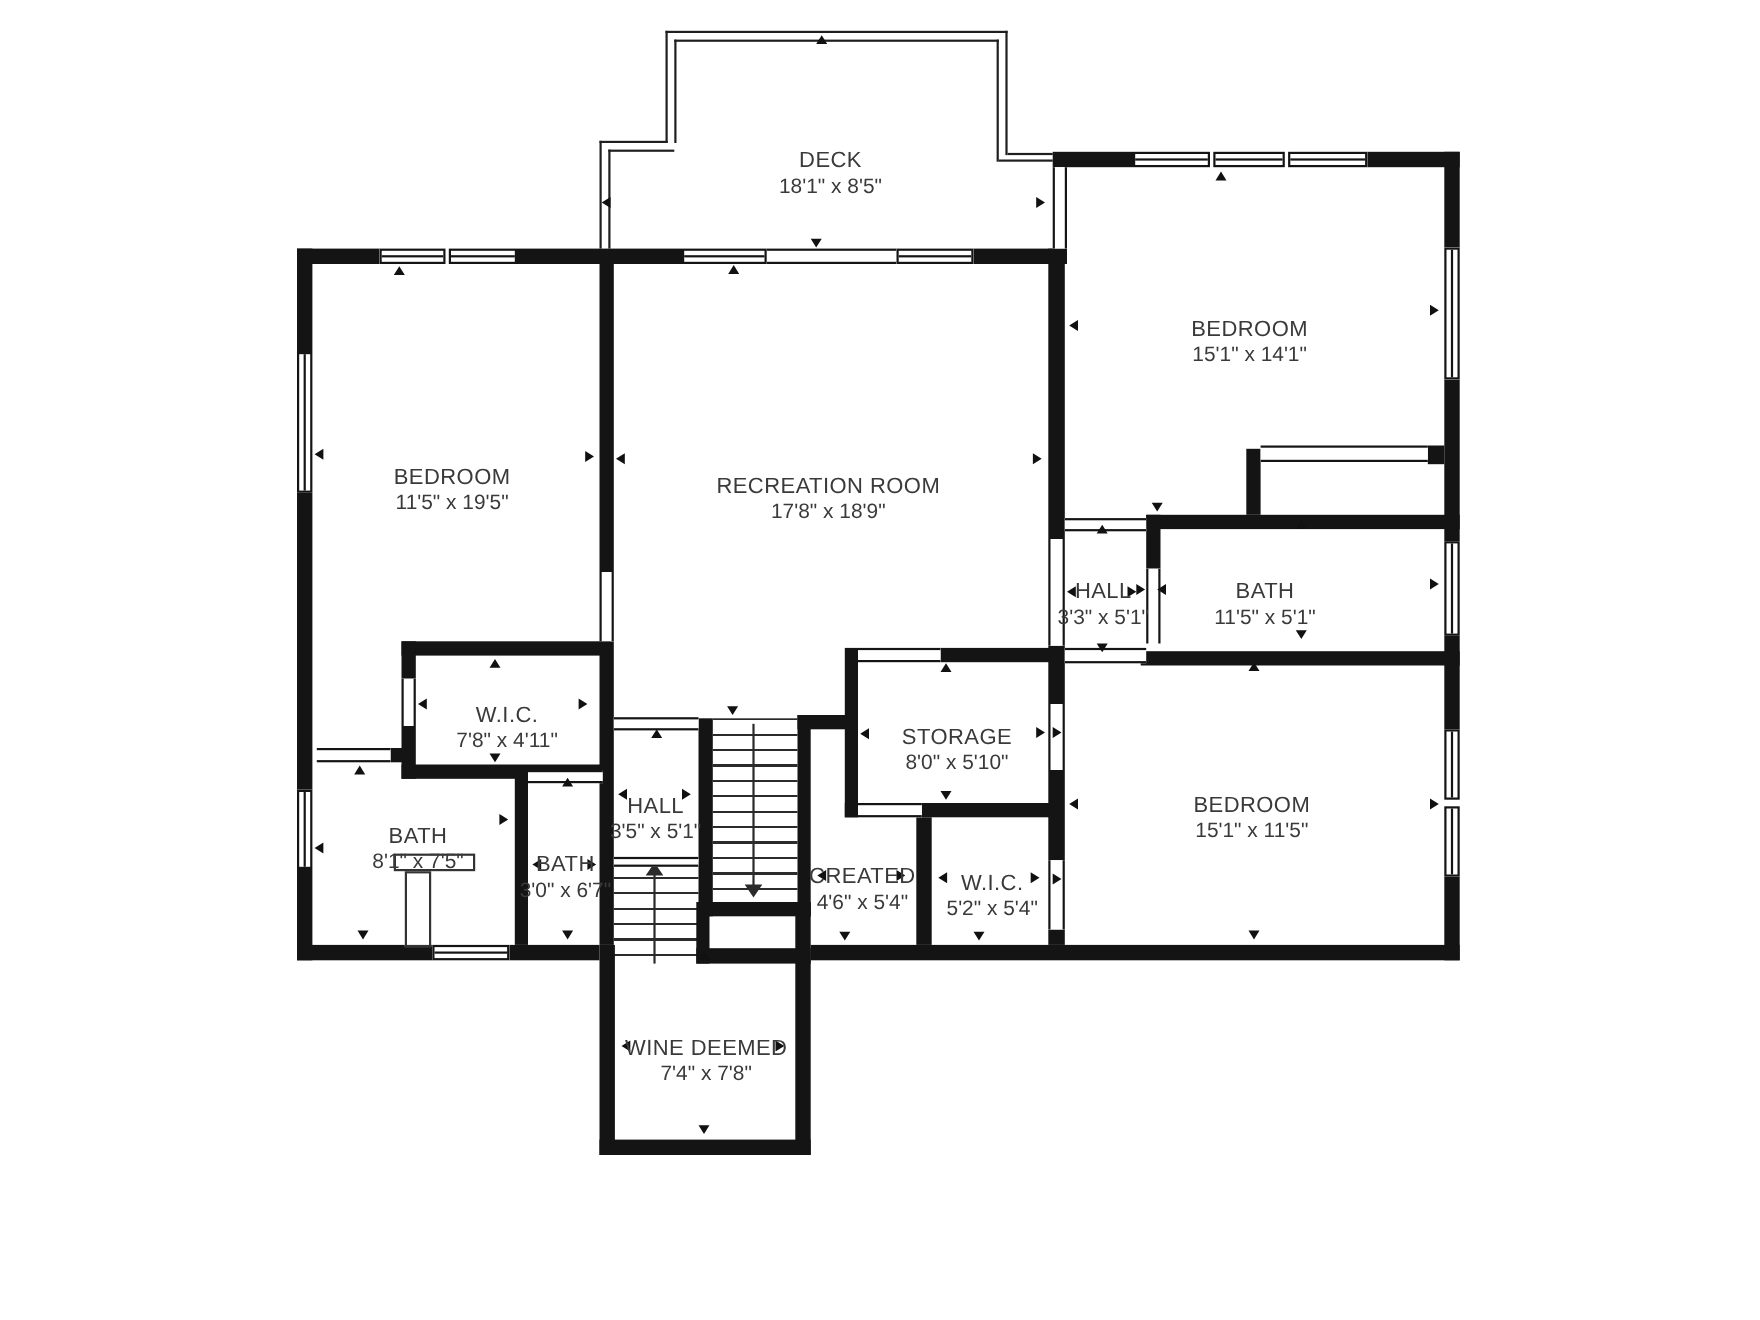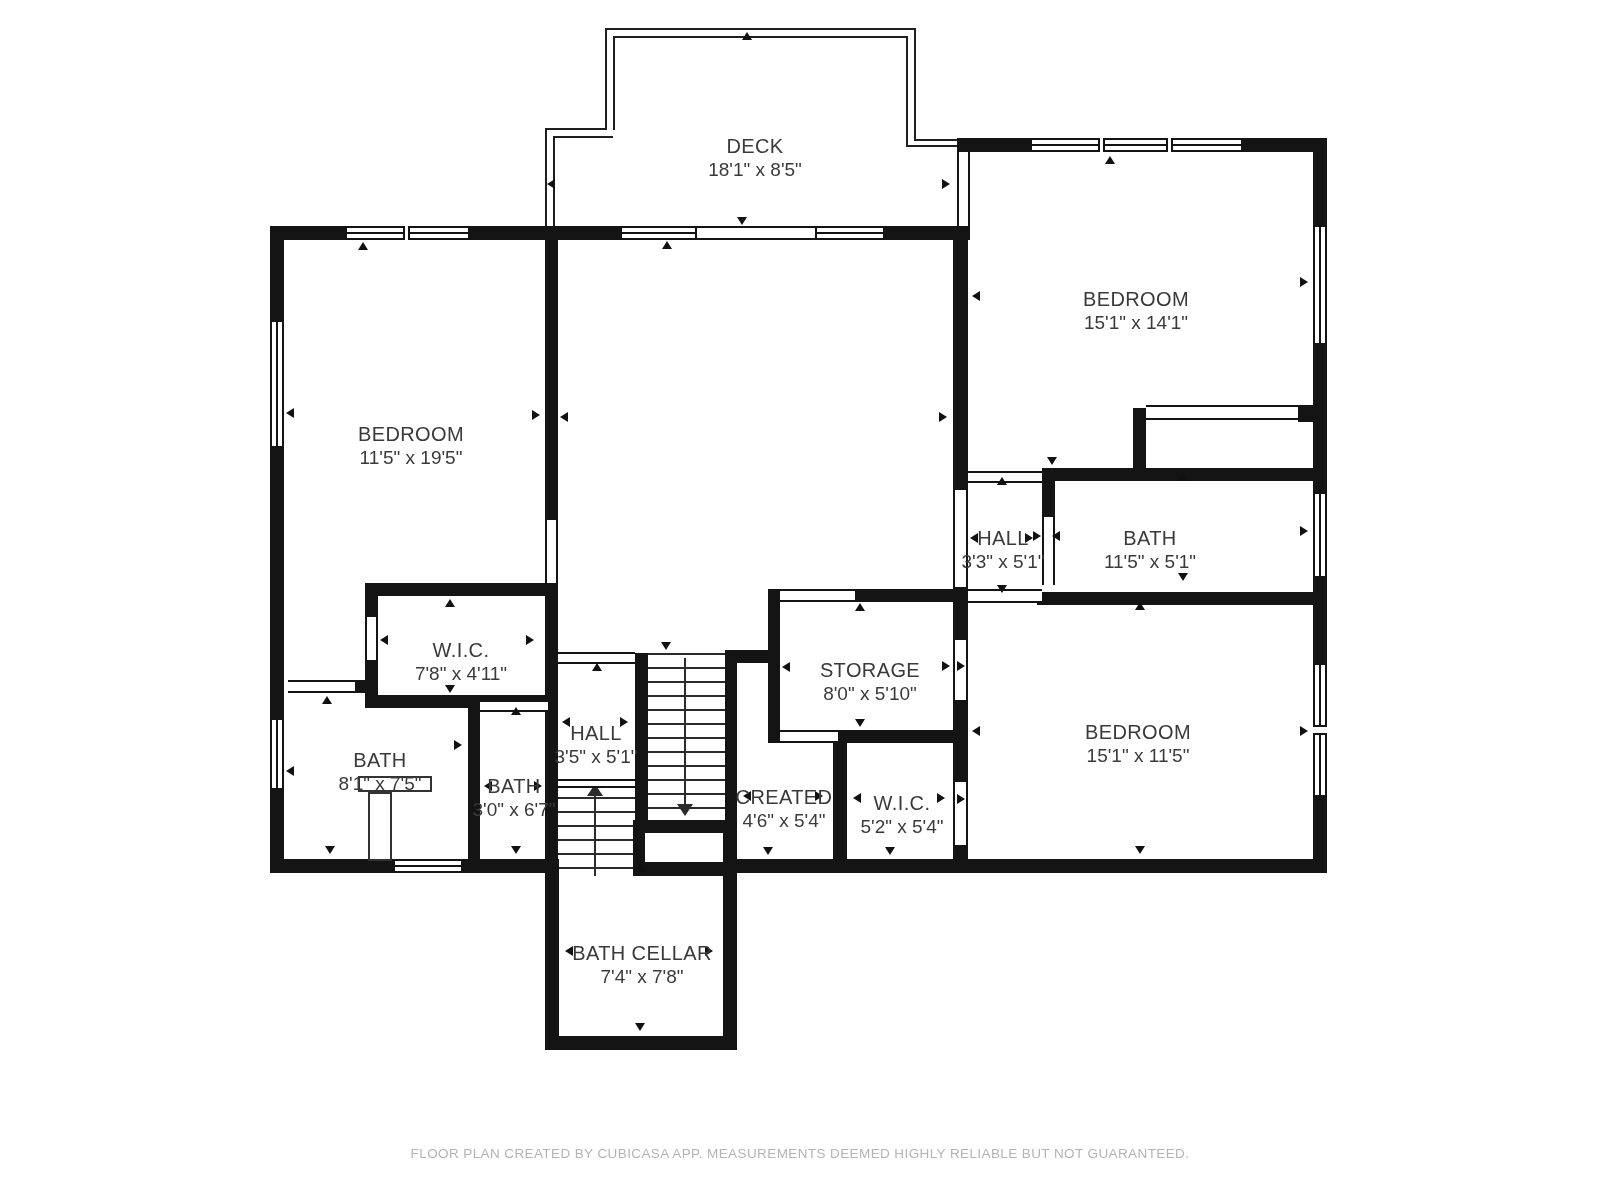--- a/index.html
+++ b/index.html
@@ -36,20 +36,24 @@
 <div id="plan">
 
   <div class="room" style="left:755px;top:158px">
     <div class="rn">DECK</div>
     <div class="rd">18'1" x 8'5"</div>
   </div>
   <div class="room" style="left:411px;top:446px">
     <div class="rn">BEDROOM</div>
     <div class="rd">11'5" x 19'5"</div>
   </div>
+  <div class="room" style="left:753px;top:454px">
+    <div class="rn">RECREATION ROOM</div>
+    <div class="rd">17'8" x 18'9"</div>
+  </div>
   <div class="room" style="left:1136px;top:311px">
     <div class="rn">BEDROOM</div>
     <div class="rd">15'1" x 14'1"</div>
   </div>
   <div class="room" style="left:1003px;top:550px">
     <div class="rn">HALL</div>
     <div class="rd">3'3" x 5'1"</div>
   </div>
   <div class="room" style="left:1150px;top:550px">
     <div class="rn">BATH</div>
@@ -81,25 +85,24 @@
   </div>
   <div class="room" style="left:902px;top:815px">
     <div class="rn">W.I.C.</div>
     <div class="rd">5'2" x 5'4"</div>
   </div>
   <div class="room" style="left:1138px;top:744px">
     <div class="rn">BEDROOM</div>
     <div class="rd">15'1" x 11'5"</div>
   </div>
   <div class="room" style="left:642px;top:965px">
-    <div class="rn">BATH CELLAR</div>
+    <div class="rn">WINE DEEMED</div>
     <div class="rd">7'4" x 7'8"</div>
   </div>
 
-  <div id="footer">FLOOR PLAN CREATED BY CUBICASA APP. MEASUREMENTS DEEMED HIGHLY RELIABLE BUT NOT GUARANTEED.</div>
 <div class="stairs" style="left: 648px; top: 653px; width: 77px; height: 167px;">
       <div class="sline" style="left: 36px; width: 2px; top: 5px; height: 147px;"></div>
       <div class="tri-down-big" style="left: 29px; top: 151px;"></div>
     </div>
     <div class="stairs" style="left: 558px; top: 783px; width: 77px; height: 93px;">
       <div class="sline" style="left: 36px; width: 2px; top: 10px; height: 83px;"></div>
       <div class="tri-up-big" style="left: 29px; top: 1px;"></div>
     </div>
     <div class="dline" style="left: 605px; top: 28px; width: 311px; height: 2px;"></div>
     <div class="dline" style="left: 605px; top: 28px; width: 2px; height: 102px;"></div>

